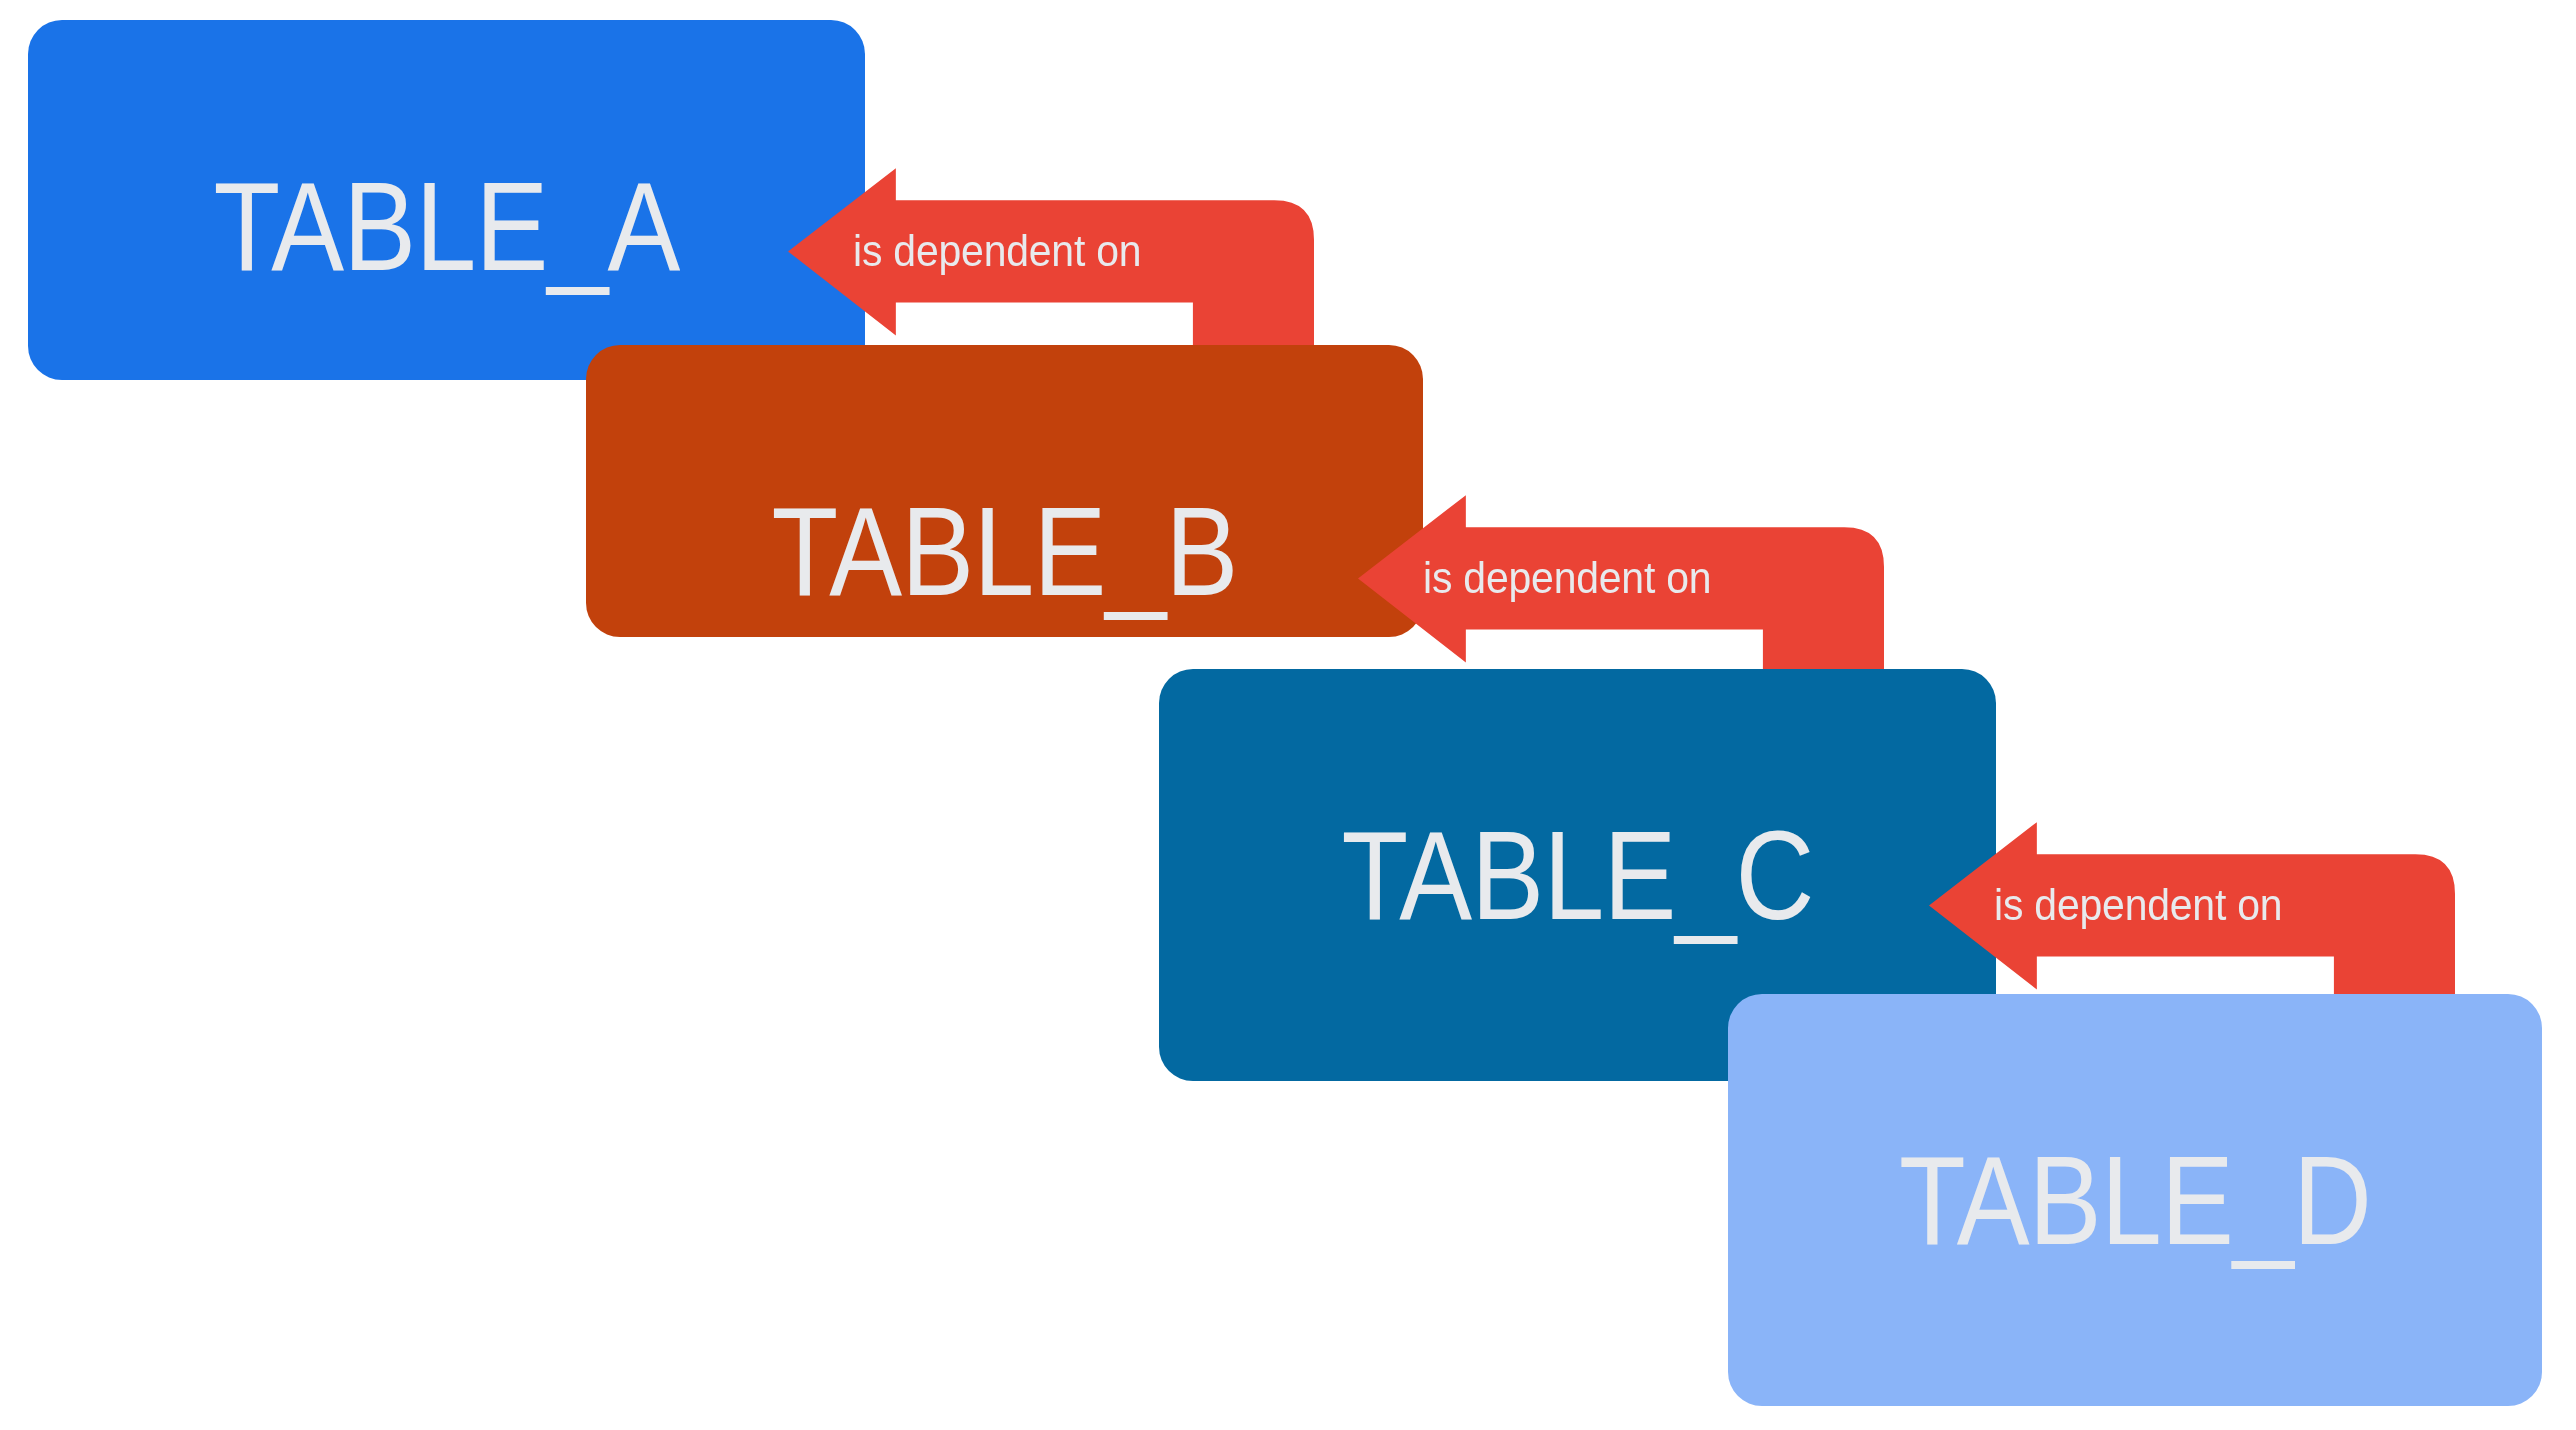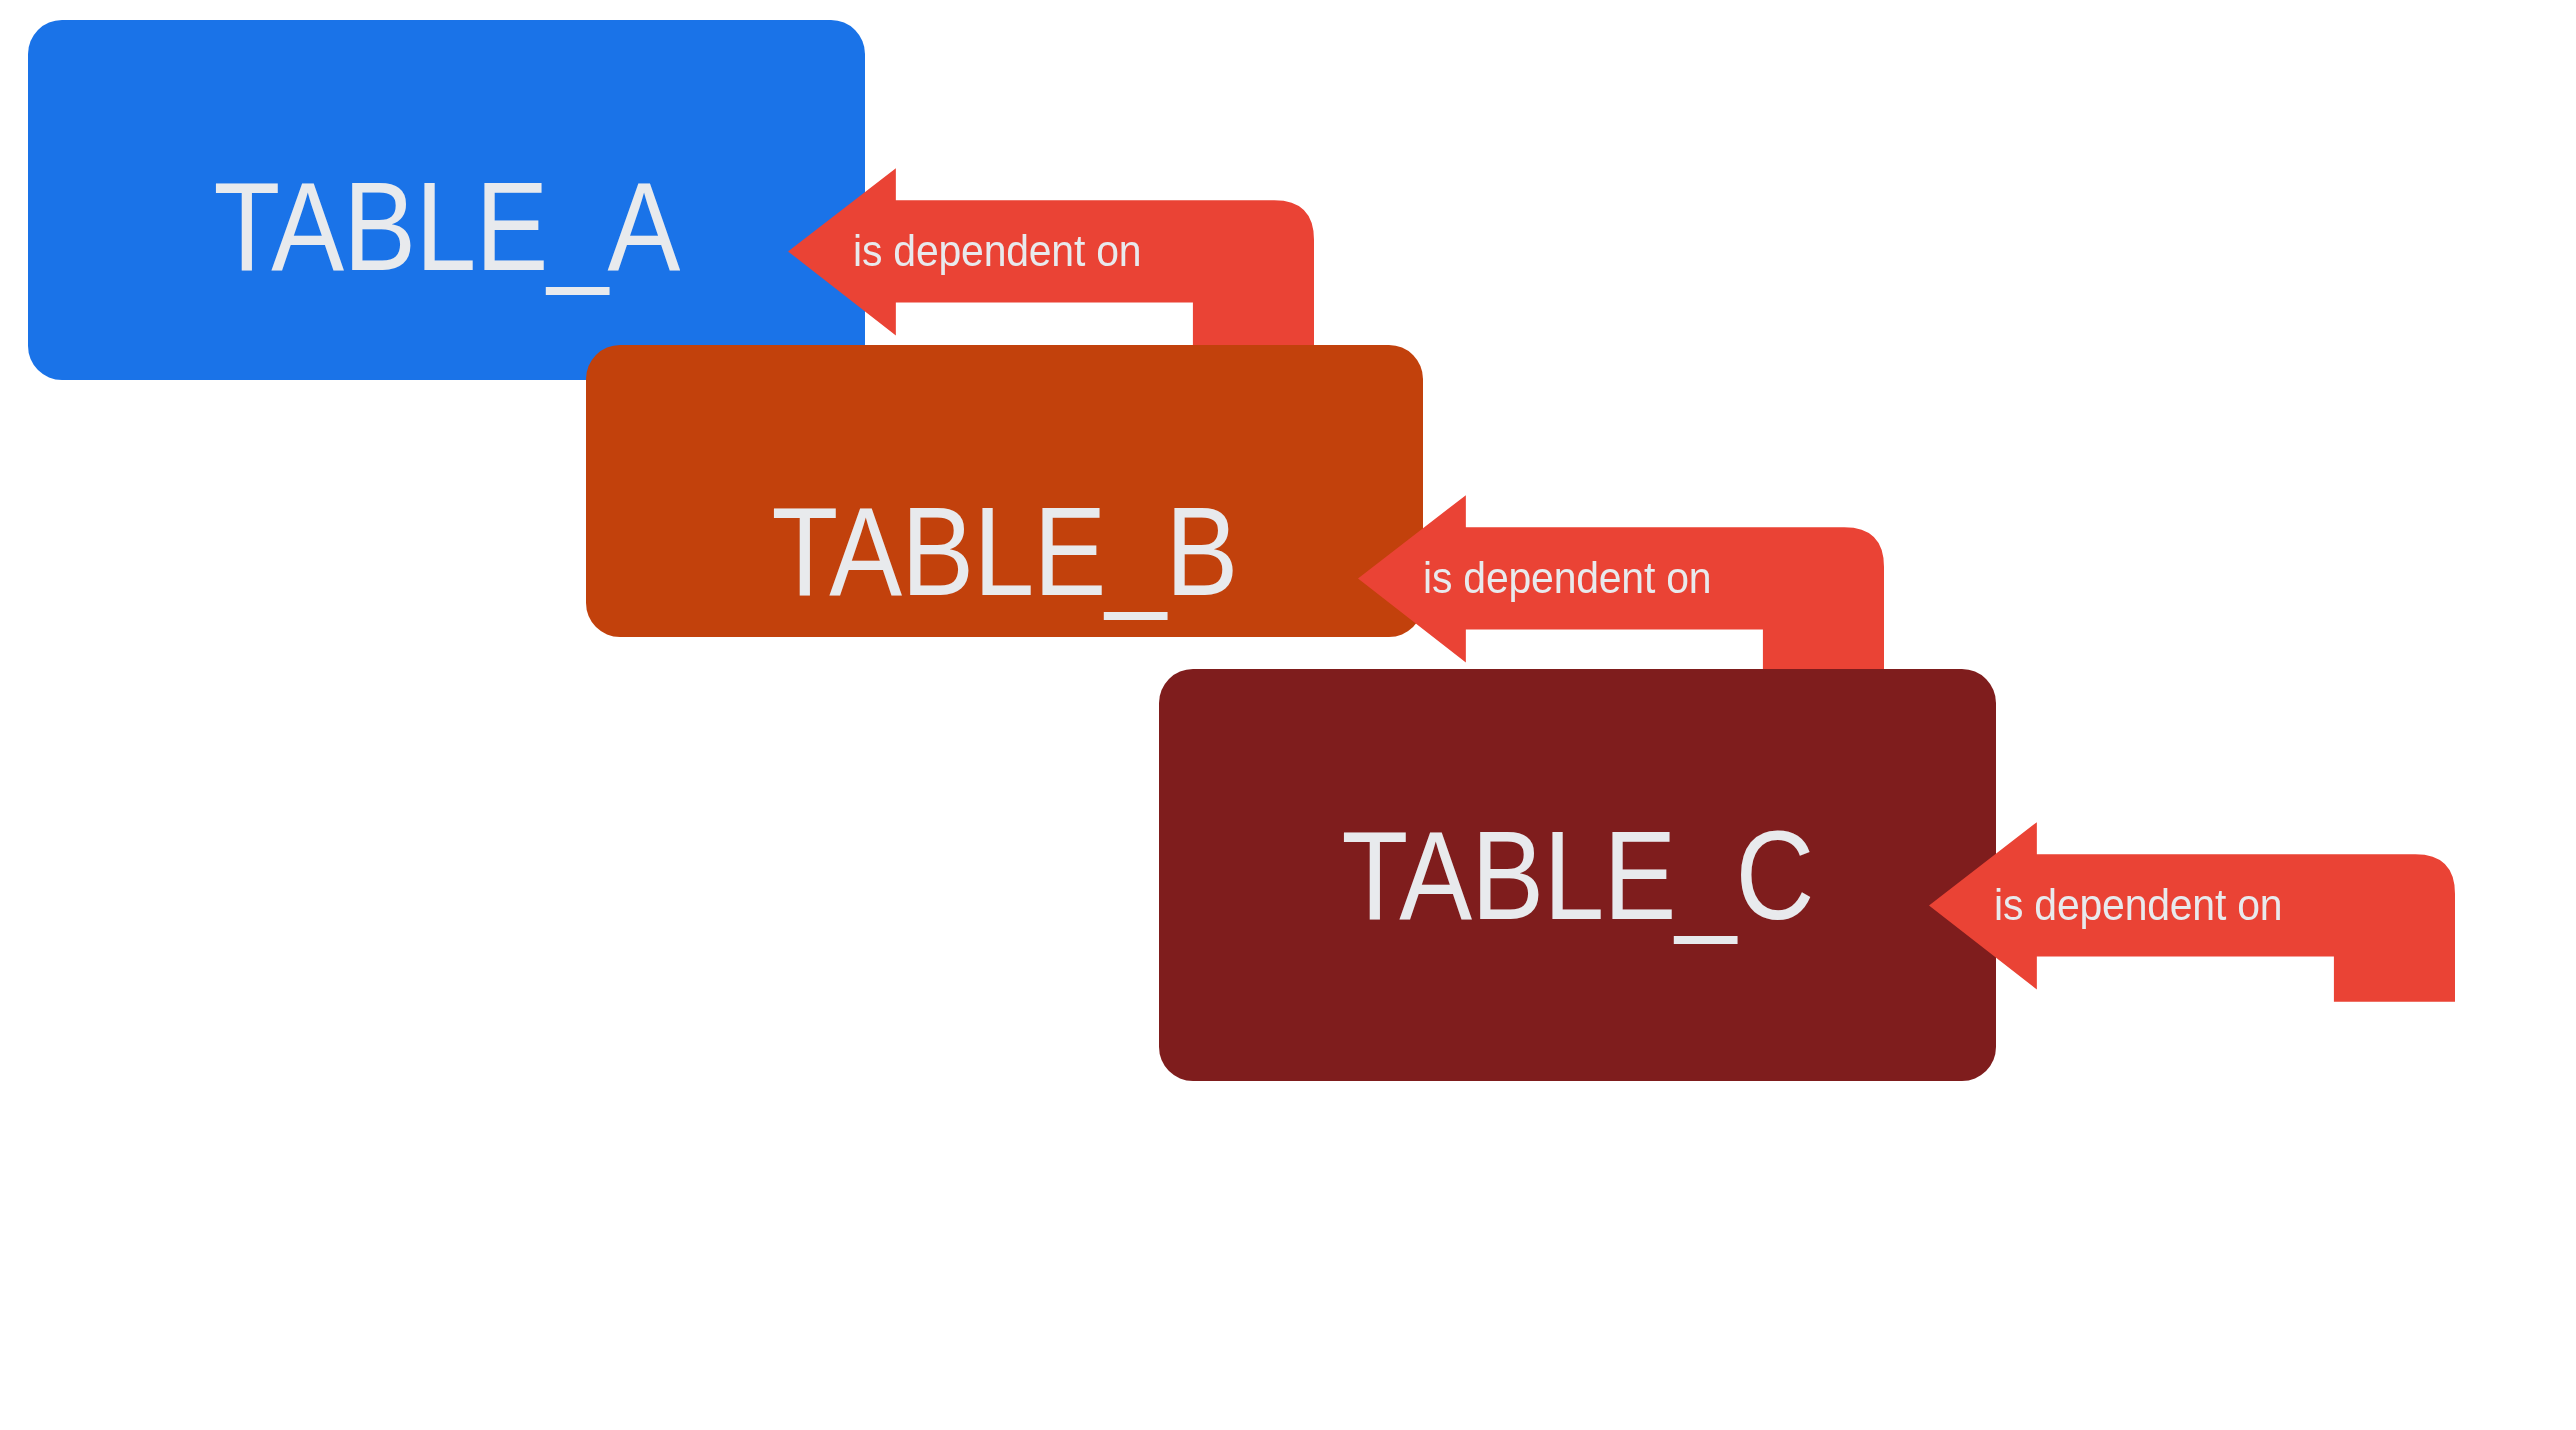--- a/index.html
+++ b/index.html
@@ -74,23 +74,26 @@
     </div>
     <div class="node-box" style="left: 586px; top: 345px; width: 837px; height: 292px; background: #c2410c;">
       <div class="node-label" style="top: 143px;">TABLE_B</div>
     </div>
     <div class="edge" style="left: 1358px; top: 495px; width: 526px; height: 180px;">
       <svg width="526" height="180" viewBox="0 0 556 190">
         <path d="M 0 88 L 114 0 L 114 34 L 514 34 Q 556 34 556 76 L 556 190 L 428 190 L 428 142 L 114 142 L 114 177 Z" fill="#ea4335"></path>
       </svg>
       <div class="edge-label" style="left: 65px; top: 61px;">is dependent on</div>
     </div>
-    <div class="node-box" style="left: 1159px; top: 669px; width: 837px; height: 412px; background: #7f1d1d;">
+    <div class="node-box" style="left: 1159px; top: 669px; width: 837px; height: 412px; background: #0369a1;">
       <div class="node-label" style="top: 143px;">TABLE_C</div>
     </div>
     <div class="edge" style="left: 1929px; top: 822px; width: 526px; height: 180px;">
       <svg width="526" height="180" viewBox="0 0 556 190">
         <path d="M 0 88 L 114 0 L 114 34 L 514 34 Q 556 34 556 76 L 556 190 L 428 190 L 428 142 L 114 142 L 114 177 Z" fill="#ea4335"></path>
       </svg>
       <div class="edge-label" style="left: 65px; top: 61px;">is dependent on</div>
     </div>
+    <div class="node-box" style="left: 1728px; top: 994px; width: 814px; height: 412px; background: rgb(138, 180, 248);">
+      <div class="node-label" style="top: 143px;">TABLE_D</div>
+    </div>
   </div>
 
 
 </body></html>

